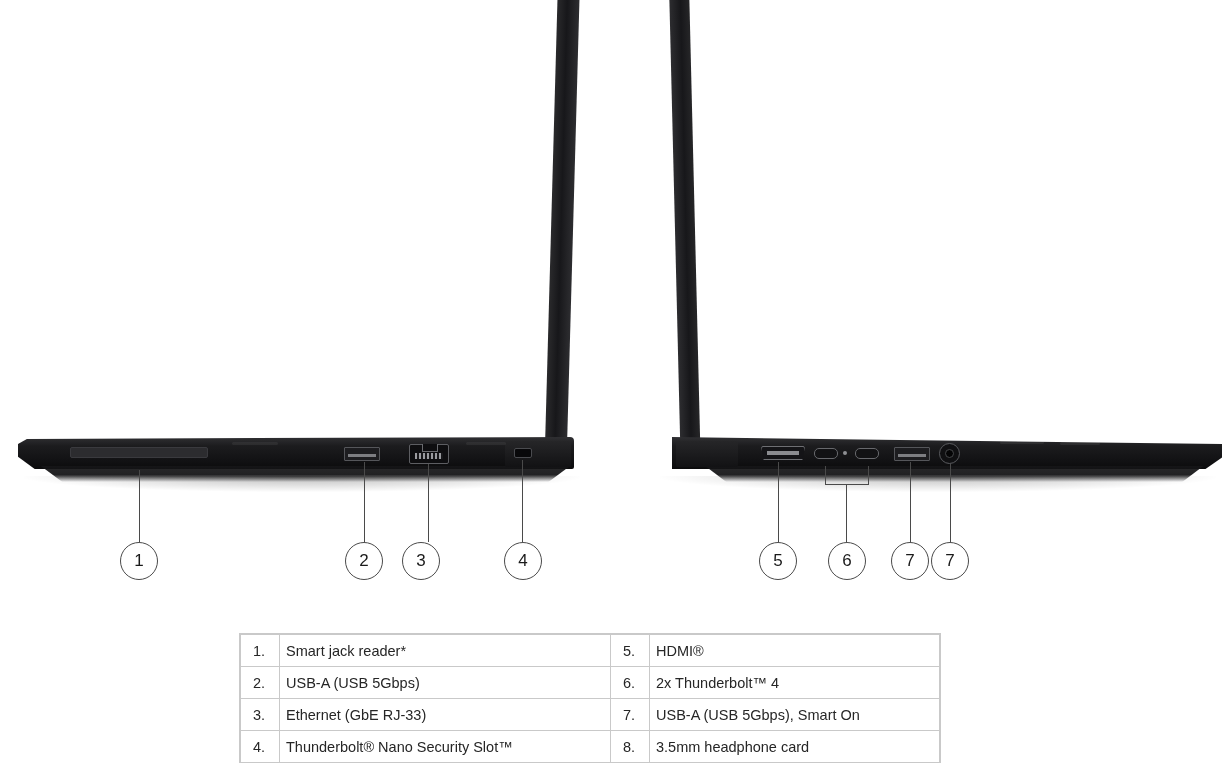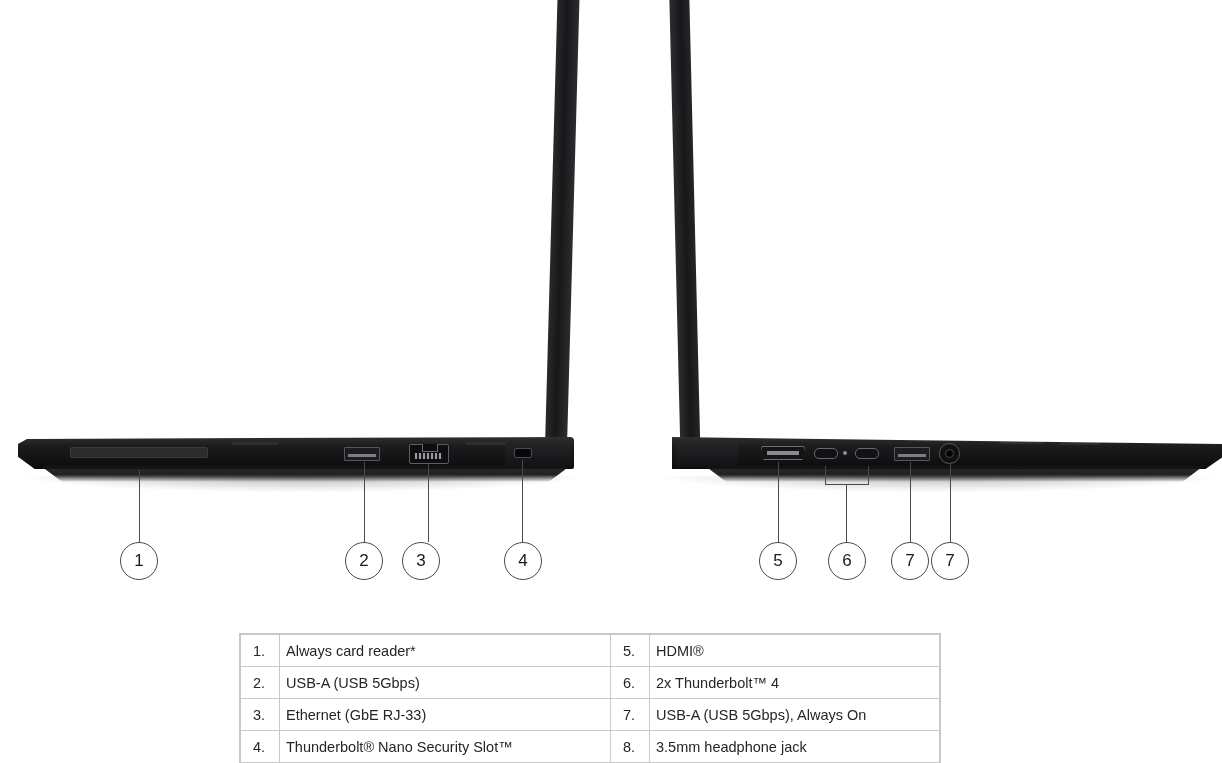--- a/index.html
+++ b/index.html
@@ -353,39 +353,39 @@
   <div class="leader" style="left:950px; top:464px; height:78px;"></div>
   <div class="callout-circle" style="left:931px; top:542px;">
     <span>7</span>
   </div>
 
   <div class="legend">
     <table>
       <tbody>
         <tr>
           <td class="num left-num">1.</td>
-          <td class="txt col-left-txt">Always card reader*</td>
+          <td class="txt col-left-txt">Smart jack reader*</td>
           <td class="num col-right-num">5.</td>
           <td class="txt">HDMI®</td>
         </tr>
         <tr>
           <td class="num left-num">2.</td>
           <td class="txt col-left-txt">USB-A (USB 5Gbps)</td>
           <td class="num col-right-num">6.</td>
           <td class="txt">2x Thunderbolt™ 4</td>
         </tr>
         <tr>
           <td class="num left-num">3.</td>
           <td class="txt col-left-txt">Ethernet (GbE RJ-33)</td>
           <td class="num col-right-num">7.</td>
-          <td class="txt">USB-A (USB 5Gbps), Always On</td>
+          <td class="txt">USB-A (USB 5Gbps), Smart On</td>
         </tr>
         <tr>
           <td class="num left-num">4.</td>
           <td class="txt col-left-txt">Thunderbolt® Nano Security Slot™</td>
           <td class="num col-right-num">8.</td>
-          <td class="txt">3.5mm headphone jack</td>
+          <td class="txt">3.5mm headphone card</td>
         </tr>
       </tbody>
     </table>
   </div>
 
 </div>
 
 </body></html>

